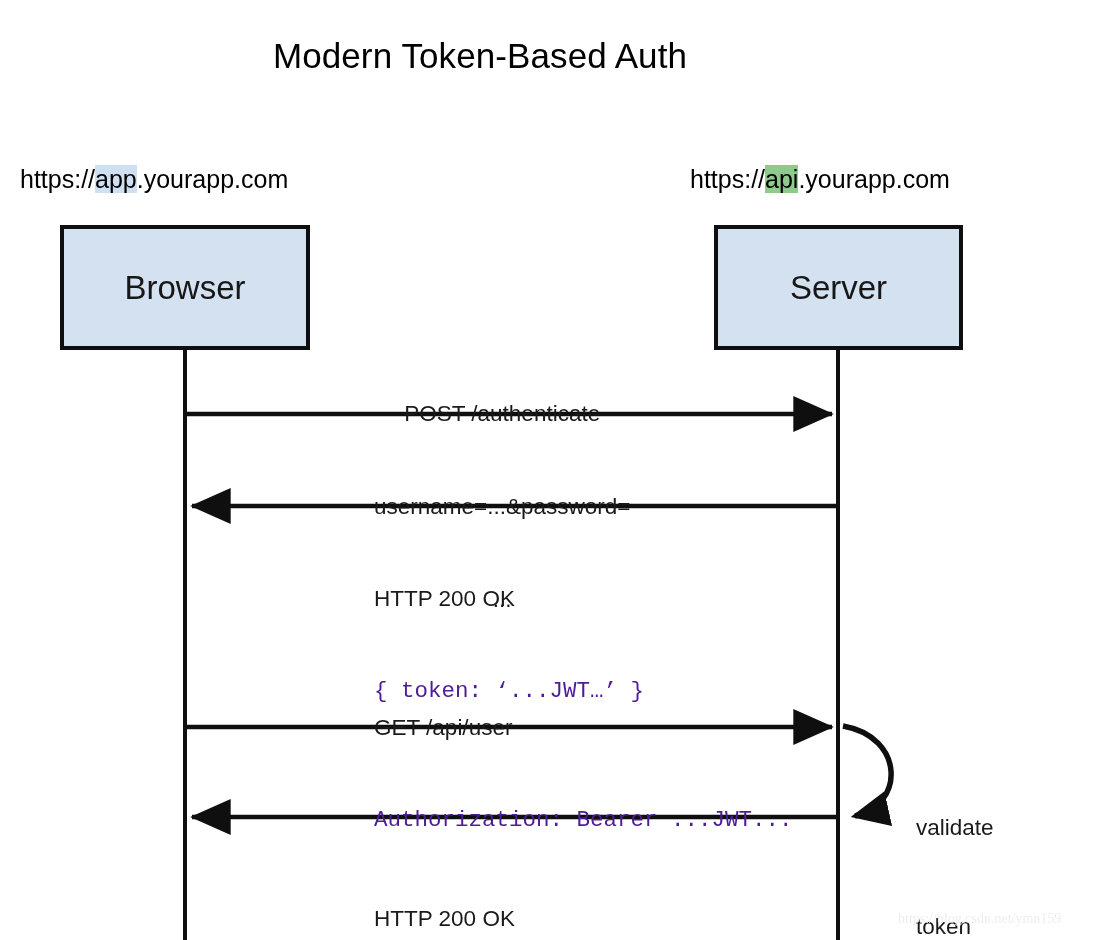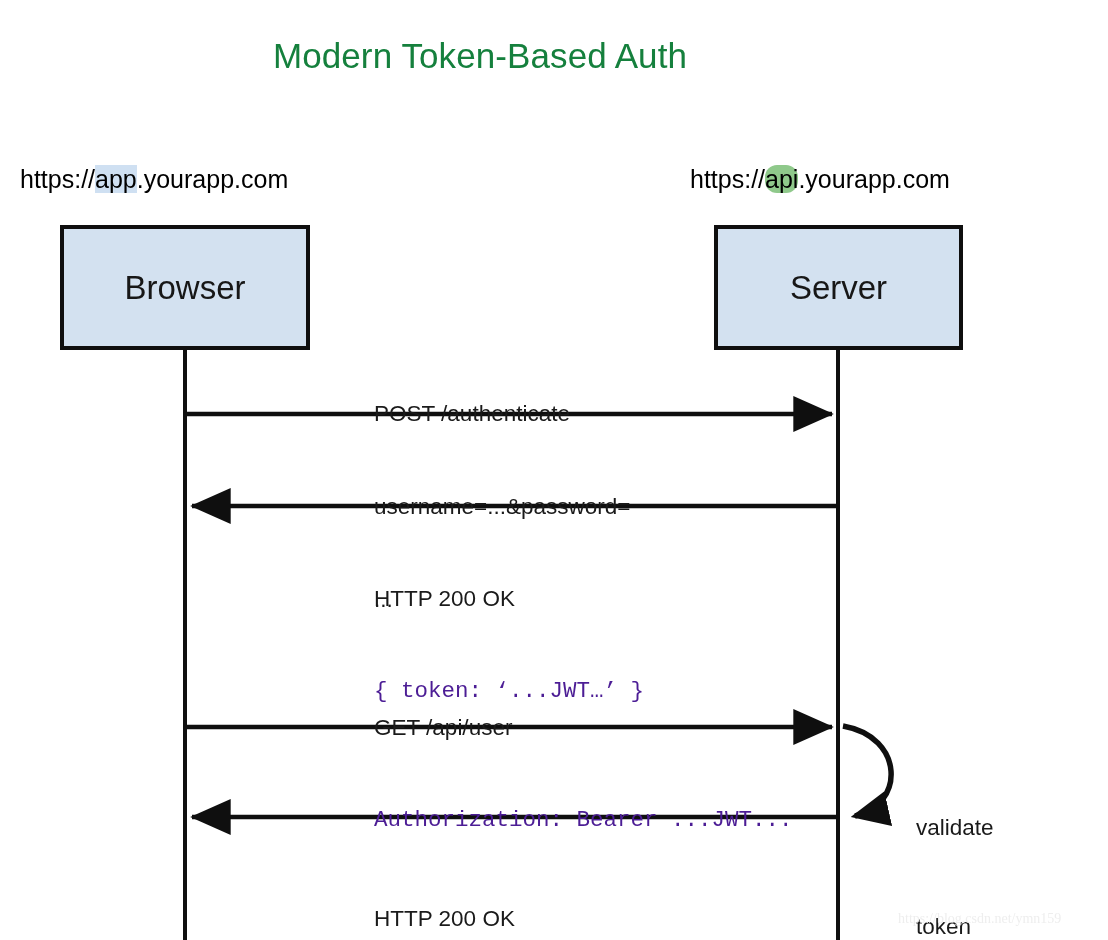--- a/index.html
+++ b/index.html
@@ -20,38 +20,38 @@
   }
 
   
   #diagram-title {
     position: absolute;
     left: 0;
     top: 36px;
     width: 960px;
     text-align: center;
     font-size: 35px;
-    color: #15803d;
+    color: #000000;
     font-family: "Liberation Sans", sans-serif;
     letter-spacing: 0.1px;
     white-space: nowrap;
   }
 
   
   .url-caption {
     position: absolute;
     font-size: 25px;
     color: #000000;
     white-space: nowrap;
     font-family: "Liberation Sans", sans-serif;
   }
   #url-browser { left: 20px; top: 165px; }
   #url-server  { left: 690px; top: 165px; }
   .hl-blue  { background: #cfe0f2; }
-  .hl-green { background: #8fc98b; border-radius: 12px; }
+  .hl-green { background: #8fc98b; }
 
   
   .participant-box {
     position: absolute;
     background: #d3e1f0;
     border: 4px solid #0f0f0f;
     box-sizing: border-box;
     display: flex;
     align-items: center;
     justify-content: center;
@@ -87,21 +87,21 @@
   .msg-label {
     position: absolute;
     font-size: 22.5px;
     line-height: 31px;
     white-space: pre;
     font-family: "Liberation Sans", sans-serif;
   }
   .msg-line-dark  { color: #1a1a1a; display: block; }
   .msg-line-green { color: #4c1d95; display: block; font-family: Liberation Mono, monospace; }
 
-  #msg-1 { left: 374px; top: 336px; }
+  #msg-1 { left: 374px; top: 336px; text-align: center; }
   #msg-2 { left: 374px; top: 521px; }
   #msg-3 { left: 374px; top: 650px; }
   #msg-4 { left: 374px; top: 841px; }
 
   #label-validate {
     position: absolute;
     left: 916px;
     top: 745px;
     font-size: 22.5px;
     line-height: 33px;

